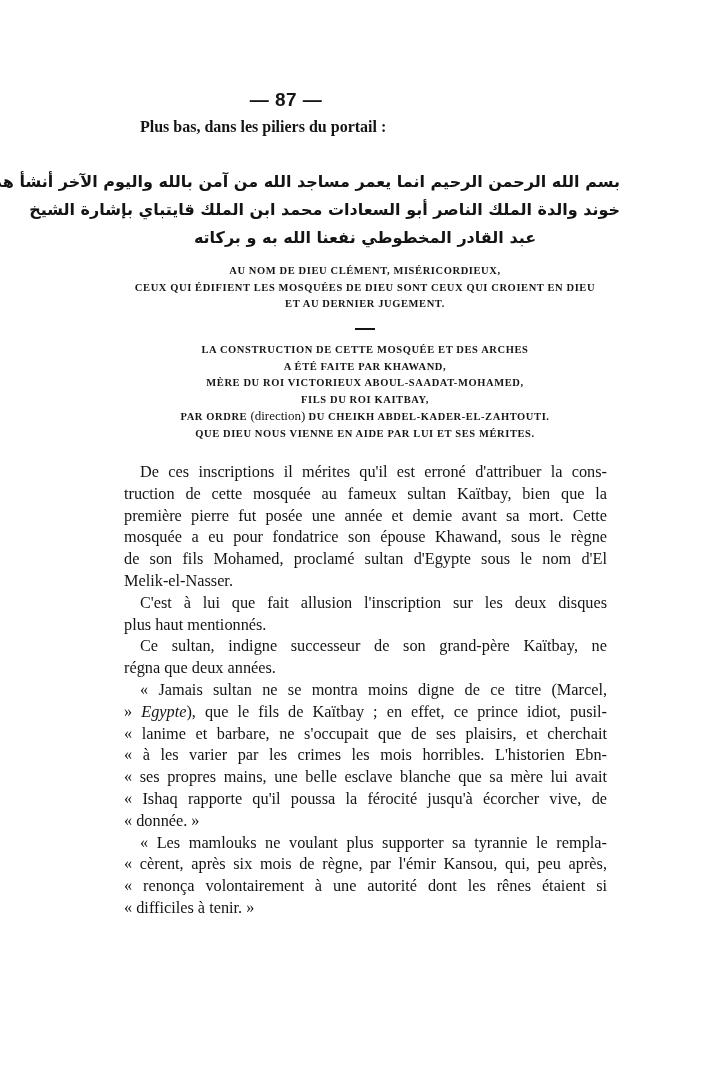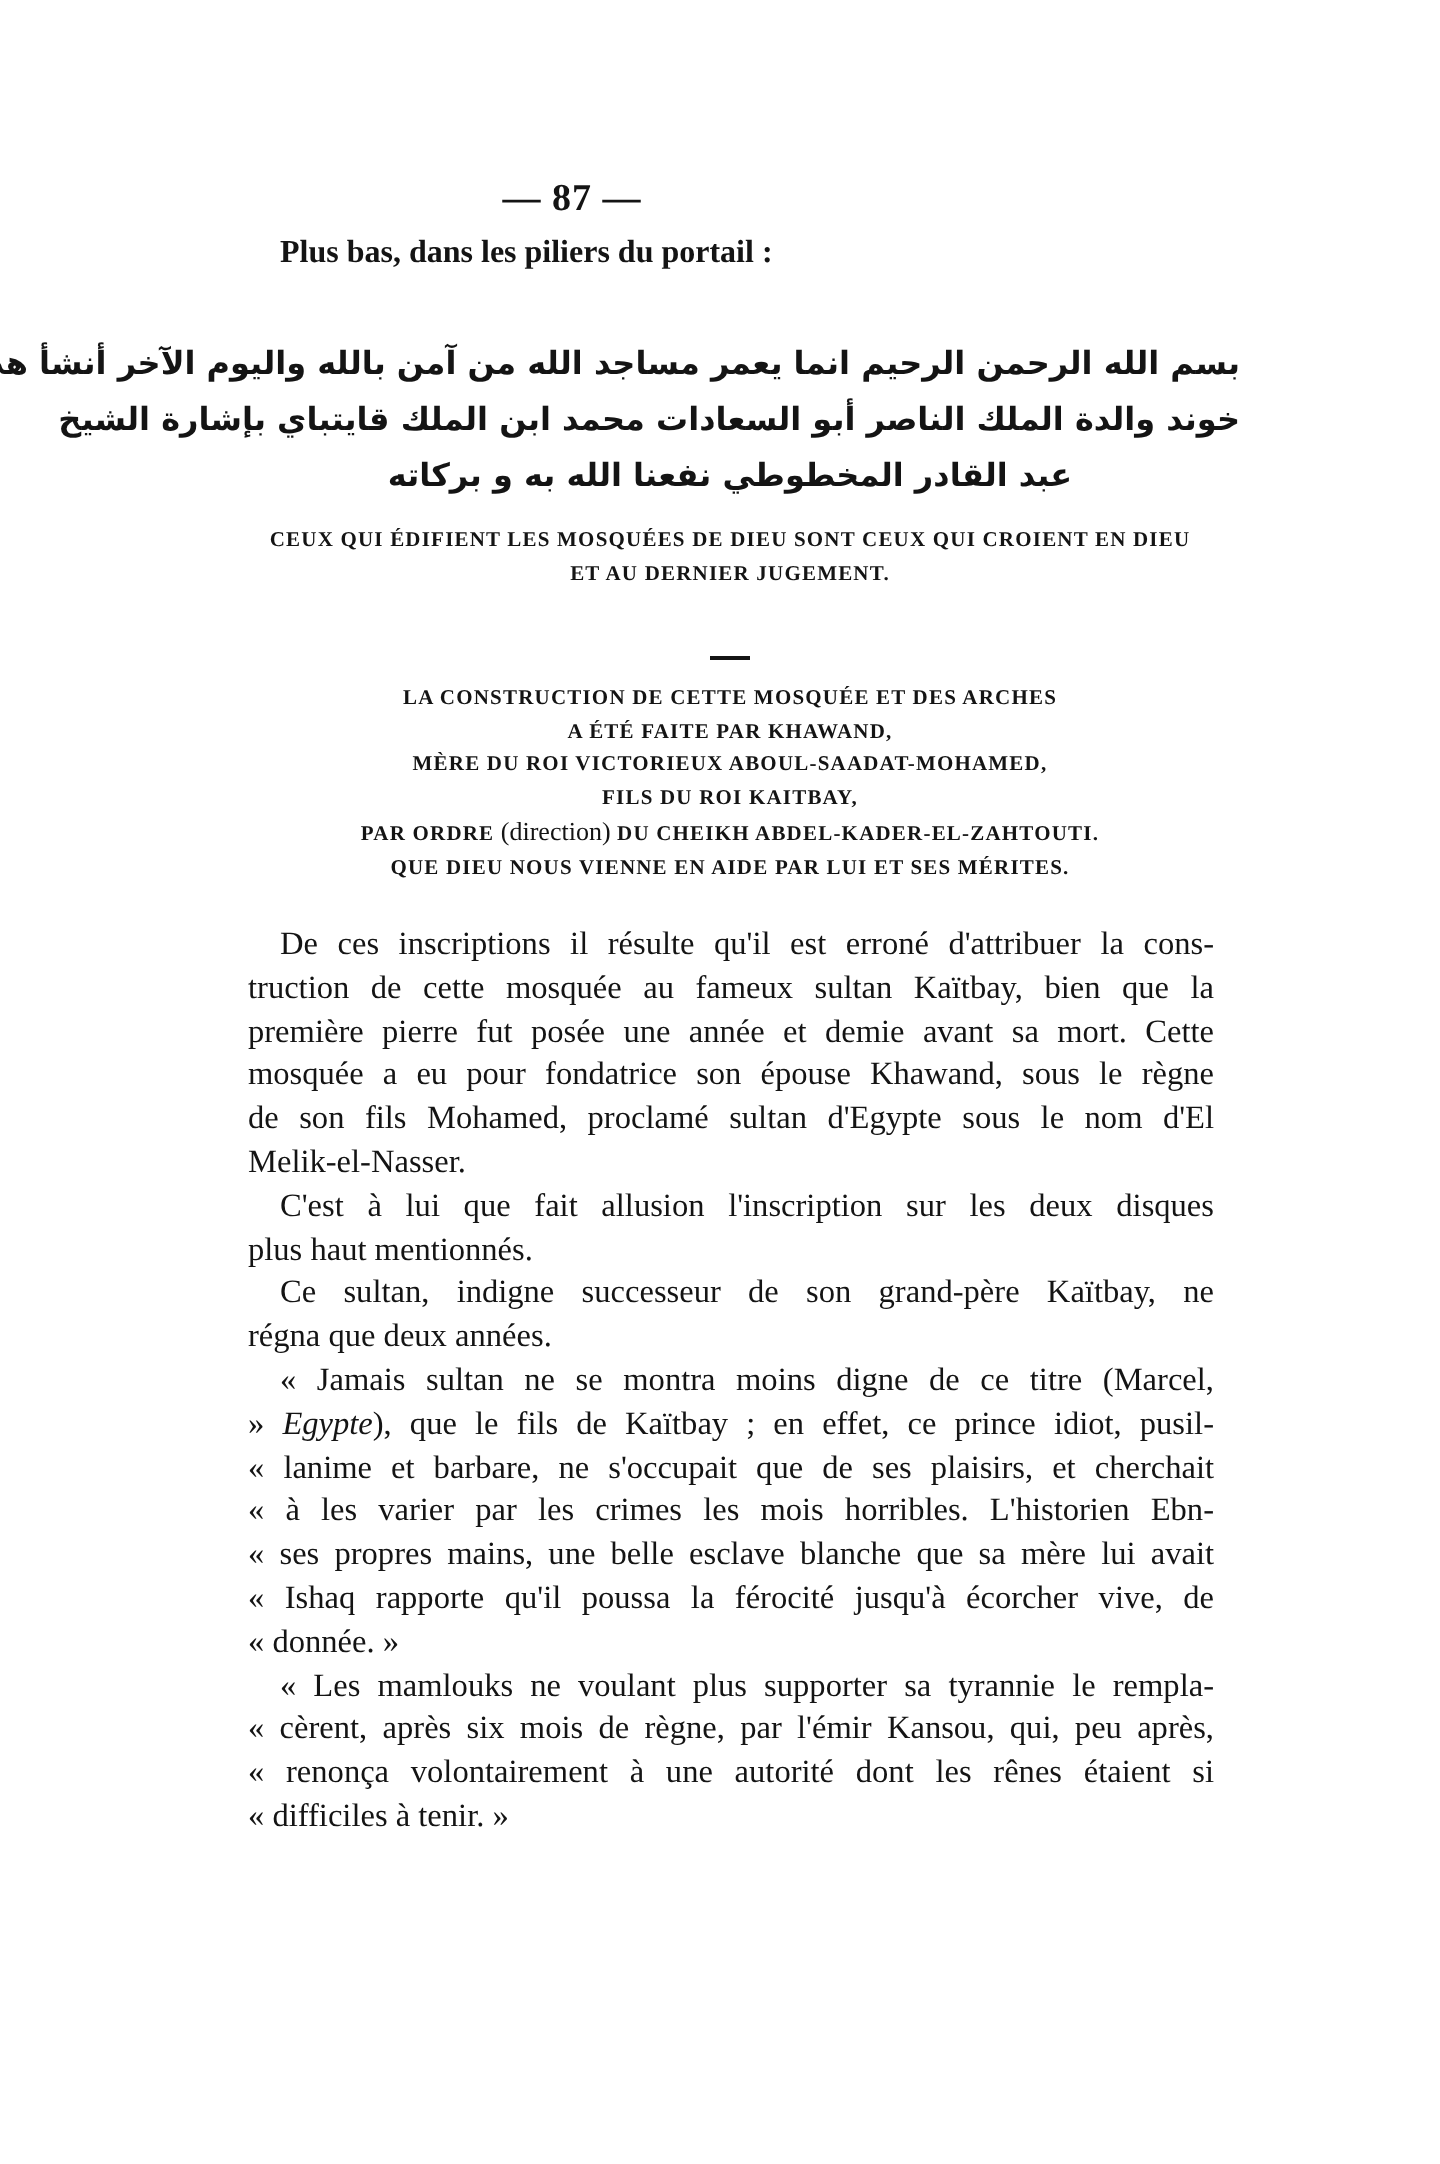--- a/index.html
+++ b/index.html
@@ -20,21 +20,21 @@
     left: 0; top: 0;
     width: 720px;
     height: 1082px;
   }
   .page-number {
     position: absolute;
     top: 89px;
     left: 0;
     width: 572px;
     text-align: center;
-    font-family: Liberation Serif, serif;
+    font-family: Liberation Sans, sans-serif;
     font-weight: bold;
     font-size: 19px;
     letter-spacing: 0.5px;
   }
   .lead-in {
     position: absolute;
     top: 118px;
     left: 140px;
     font-family: "Liberation Serif", serif;
     font-weight: bold;
@@ -121,41 +121,42 @@
 
   <div class="lead-in">Plus bas, dans les piliers du portail :</div>
 
   <div class="arabic">
     <span class="aline">بسم الله الرحمن الرحيم انما يعمر مساجد الله من آمن بالله واليوم الآخر أنشأ هذا الجامع والقناطر</span>
     <span class="aline">خوند والدة الملك الناصر أبو السعادات محمد ابن الملك قايتباي بإشارة الشيخ</span>
     <span class="aline">عبد القادر المخطوطي نفعنا الله به و بركاته</span>
   </div>
 
   <div class="smallcaps-block translation-1">
+    <span class="sline">Au nom de Dieu clément, miséricordieux,</span>
     <span class="sline">ceux qui édifient les mosquées de Dieu sont ceux qui croient en Dieu</span>
     <span class="sline">et au dernier jugement.</span>
   </div>
 
   <div class="separator"></div>
 
   <div class="smallcaps-block translation-2">
     <span class="sline">La construction de cette mosquée et des arches</span>
     <span class="sline">a été faite par Khawand,</span>
     <span class="sline">mère du roi victorieux Aboul-Saadat-Mohamed,</span>
     <span class="sline">fils du roi Kaitbay,</span>
     <span class="sline">
       <span>par ordre</span>
       <span class="nocaps">(direction)</span>
       <span>du cheikh Abdel-Kader-el-Zahtouti.</span>
     </span>
     <span class="sline">que Dieu nous vienne en aide par lui et ses mérites.</span>
   </div>
 
   <div class="body-text">
-    <span class="line indent">De ces inscriptions il résulte qu'il est erroné d'attribuer la cons-</span>
+    <span class="line indent">De ces inscriptions il mérites qu'il est erroné d'attribuer la cons-</span>
     <span class="line">truction de cette mosquée au fameux sultan Kaïtbay, bien que la</span>
     <span class="line">première pierre fut posée une année et demie avant sa mort. Cette</span>
     <span class="line">mosquée a eu pour fondatrice son épouse Khawand, sous le règne</span>
     <span class="line">de son fils Mohamed, proclamé sultan d'Egypte sous le nom d'El</span>
     <span class="line last">Melik-el-Nasser.</span>
     <span class="line indent">C'est à lui que fait allusion l'inscription sur les deux disques</span>
     <span class="line last">plus haut mentionnés.</span>
     <span class="line indent">Ce sultan, indigne successeur de son grand-père Kaïtbay, ne</span>
     <span class="line last">régna que deux années.</span>
     <span class="line indent">« Jamais sultan ne se montra moins digne de ce titre (Marcel,</span>

